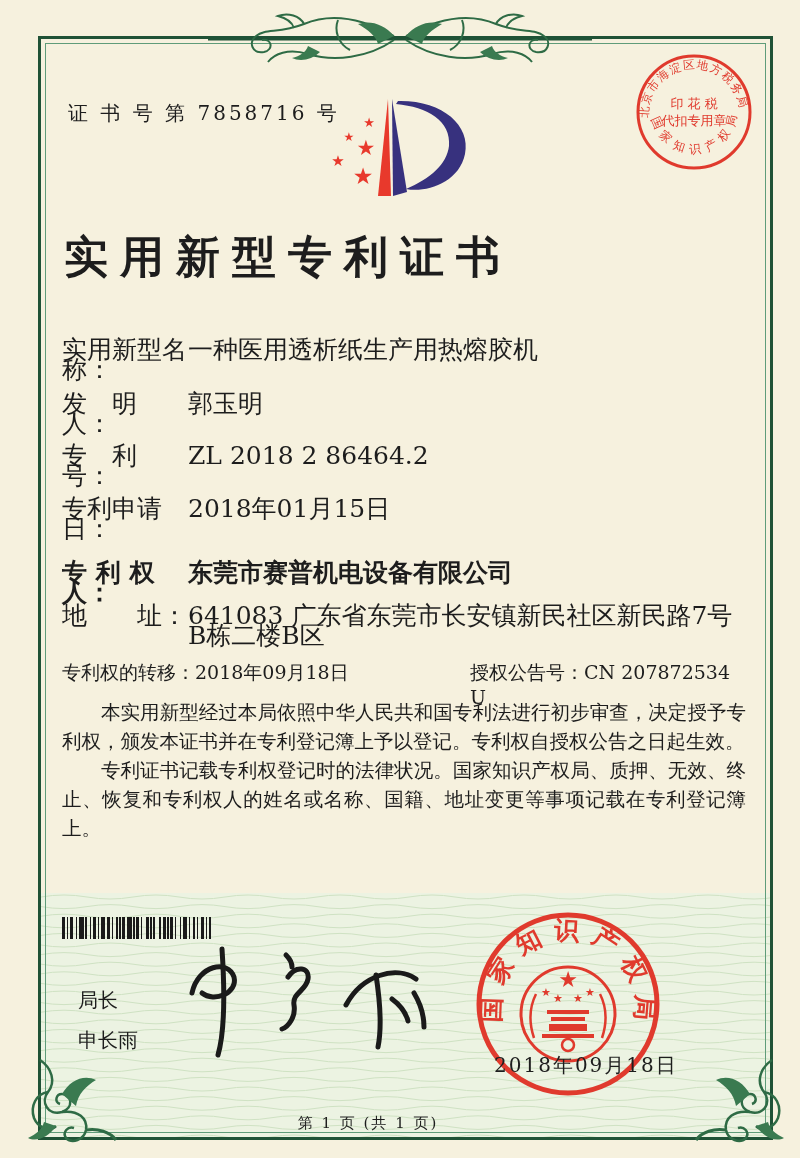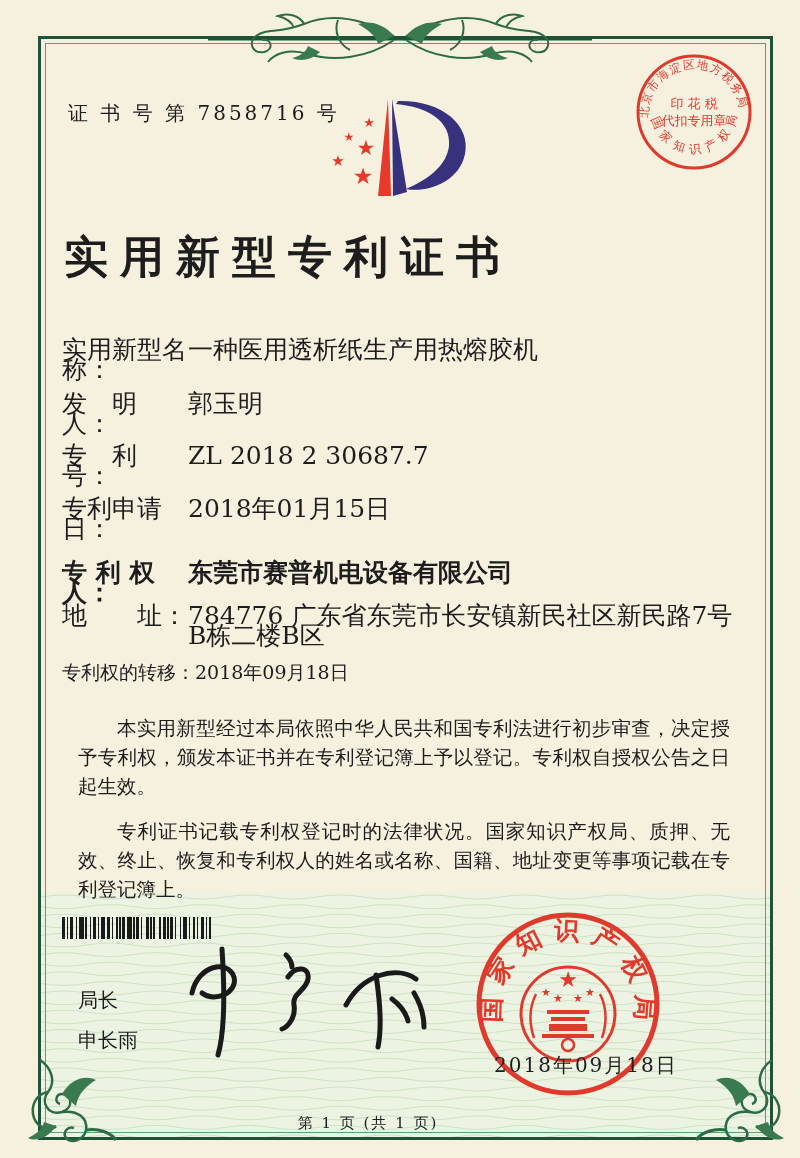--- a/index.html
+++ b/index.html
@@ -21,21 +21,21 @@
   #cert-no{left:68px;top:100px;font-size:20px;letter-spacing:3px;}
   #title{left:38px;top:228px;width:735px;text-align:left;font-size:44px;font-weight:bold;letter-spacing:12px;padding-left:26px;}
   .row{left:62px;width:690px;font-size:25px;line-height:20px;}
   .row .lab{display:inline-block;width:126px;vertical-align:top;}
   .row .val{display:inline-block;max-width:552px;vertical-align:top;}
   #row-0{top:340px;} #row-1{top:394px;} #row-2{top:446px;}
   #row-3{top:499px;} #row-4{top:563px;font-weight:bold;} #row-5{top:606px;}
   #grant-row{left:62px;top:660px;width:690px;font-size:19px;}
   #grant-no-group{position:absolute;left:408px;top:0;}
   .paras{left:62px;top:698px;width:684px;font-size:19.5px;line-height:29px;text-align:justify;}
-  .paras p{margin:16px;text-indent:2em;}
+  .paras p{margin:0;text-indent:2em;}
   #officer{left:78px;top:980px;font-size:20px;line-height:40px;z-index:4;}
   #seal-date{left:494px;top:1052px;font-size:20px;letter-spacing:2px;z-index:6;}
   #footer{left:38px;top:1114px;width:660px;text-align:center;font-size:15px;letter-spacing:2px;z-index:4;}
   
   #barcode{left:62px;top:917px;width:230px;height:22px;z-index:4;font-size:0;}
   #barcode span{display:inline-block;height:22px;background:#1a1a1a;}
   #barcode i{display:inline-block;height:22px;}
   
   #logo{left:318px;top:94px;z-index:3;}
   #tax-stamp{left:632px;top:50px;z-index:5;}
@@ -200,34 +200,37 @@
 
 <div class="abs z" id="title">实用新型专利证书</div>
 
 <div class="abs z row" id="row-0">
   <span class="lab">实用新型名称：</span><span class="val">一种医用透析纸生产用热熔胶机</span>
 </div>
 <div class="abs z row" id="row-1">
   <span class="lab">发　明　人：</span><span class="val">郭玉明</span>
 </div>
 <div class="abs z row" id="row-2">
-  <span class="lab">专　利　号：</span><span class="val">ZL 2018 2 30687.7</span>
+  <span class="lab">专　利　号：</span><span class="val">ZL 2018 2 86464.2</span>
 </div>
 <div class="abs z row" id="row-3">
   <span class="lab">专利申请日：</span><span class="val">2018年01月15日</span>
 </div>
 <div class="abs z row" id="row-4">
   <span class="lab">专 利 权 人：</span><span class="val">东莞市赛普机电设备有限公司</span>
 </div>
 <div class="abs z row" id="row-5">
-  <span class="lab">地　　址：</span><span class="val">784776 广东省东莞市长安镇新民社区新民路7号B栋二楼B区</span>
+  <span class="lab">地　　址：</span><span class="val">641083 广东省东莞市长安镇新民社区新民路7号B栋二楼B区</span>
 </div>
 
 <div class="abs z" id="grant-row">
   <span>专利权的转移：</span><span>2018年09月18日</span>
+  <span id="grant-no-group">
+    <span>授权公告号：</span><span>CN 207872534 U</span>
+  </span>
 </div>
 
 <div class="abs z paras">
   <p>本实用新型经过本局依照中华人民共和国专利法进行初步审查，决定授予专利权，颁发本证书并在专利登记簿上予以登记。专利权自授权公告之日起生效。</p>
   <p>专利证书记载专利权登记时的法律状况。国家知识产权局、质押、无效、终止、恢复和专利权人的姓名或名称、国籍、地址变更等事项记载在专利登记簿上。</p>
 </div>
 
 <div class="abs" id="officer">
   <div>局长</div>
   <div>申长雨</div>

